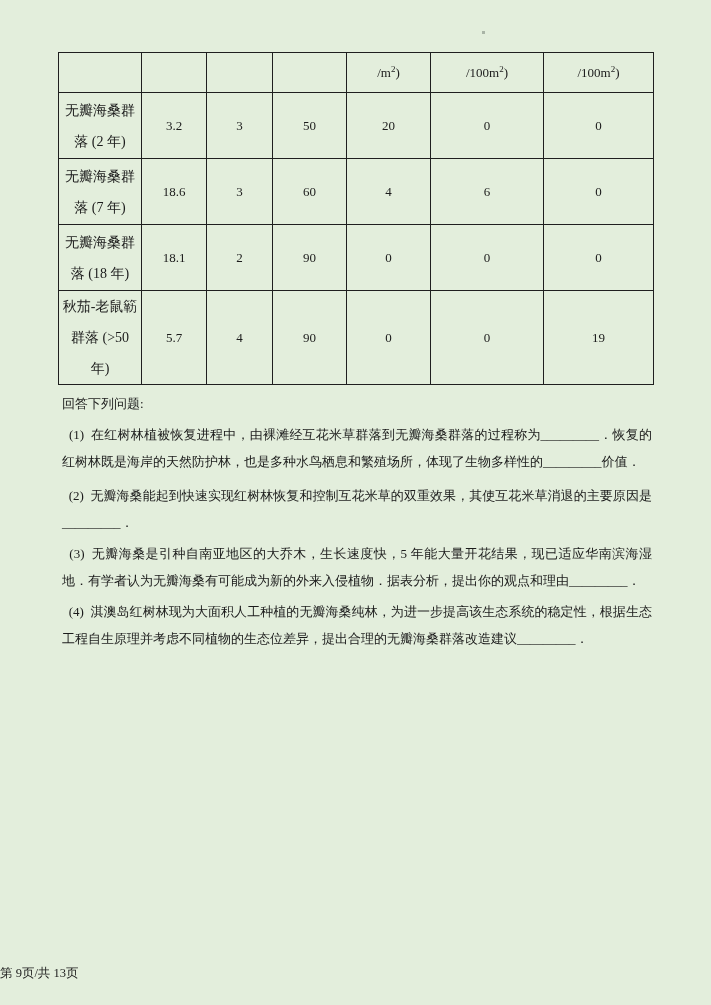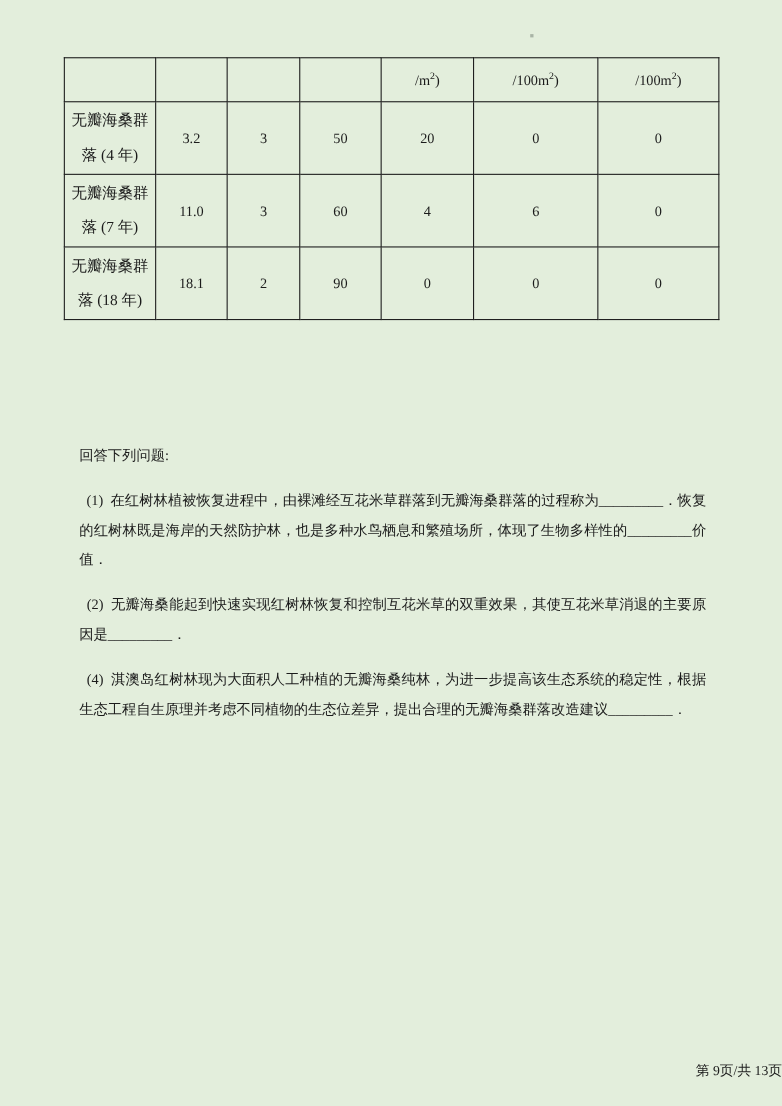--- a/index.html
+++ b/index.html
@@ -28,26 +28,26 @@
   tr.row-b{height:66px;}
   tr.row-c{height:66px;}
   tr.row-d{height:90px;}
   .name-cell div{line-height:31px;font-size:14px;}
   .hdr-unit{font-size:13px;}
   .hdr-unit sup{font-size:9px;}
   .questions{
     position:absolute;left:58px;top:386px;width:598px;
     font-size:13px;line-height:27px;text-align:justify;
   }
-  .questions p{margin:14px;white-space:pre-wrap;}
+  .questions p{margin:4px;white-space:pre-wrap;}
   .questions p.q2{margin-top:7px;}
   .answer-prompt{margin:0 0 0 0;white-space:pre-wrap;}
   .footer{
     position:absolute;left:0;top:965px;width:711px;
-    text-align:right;font-size:12.5px;
+    text-align:left;font-size:12.5px;
   }
 </style>
 </head>
 <body>
 
 <div class="stray-dot"></div>
 
 <table class="data-table">
   <colgroup>
     <col style="width:83px">
@@ -65,59 +65,73 @@
       <td></td>
       <td></td>
       <td class="hdr-unit"><span>/m</span><sup>2</sup><span>)</span></td>
       <td class="hdr-unit"><span>/100m</span><sup>2</sup><span>)</span></td>
       <td class="hdr-unit"><span>/100m</span><sup>2</sup><span>)</span></td>
     </tr>
 
     <tr class="row-a">
       <td class="name-cell">
         <div>无瓣海桑群</div>
-        <div>落 (4 年)</div>
+        <div>落 (2 年)</div>
       </td>
       <td>3.2</td>
       <td>3</td>
       <td>50</td>
       <td>20</td>
       <td>0</td>
       <td>0</td>
     </tr>
 
     <tr class="row-b">
       <td class="name-cell">
         <div>无瓣海桑群</div>
         <div>落 (7 年)</div>
       </td>
-      <td>11.0</td>
+      <td>18.6</td>
       <td>3</td>
       <td>60</td>
       <td>4</td>
       <td>6</td>
       <td>0</td>
     </tr>
 
     <tr class="row-c">
       <td class="name-cell">
         <div>无瓣海桑群</div>
         <div>落 (18 年)</div>
       </td>
       <td>18.1</td>
       <td>2</td>
       <td>90</td>
       <td>0</td>
       <td>0</td>
       <td>0</td>
     </tr>
 
+    <tr class="row-d">
+      <td class="name-cell">
+        <div>秋茄-老鼠簕</div>
+        <div>群落 (&gt;50</div>
+        <div>年)</div>
+      </td>
+      <td>5.7</td>
+      <td>4</td>
+      <td>90</td>
+      <td>0</td>
+      <td>0</td>
+      <td>19</td>
+    </tr>
   </tbody>
 </table>
 
 <div class="questions">
   <p class="answer-prompt">回答下列问题:</p>
   <p class="q1">  (1)  在红树林植被恢复进程中，由裸滩经互花米草群落到无瓣海桑群落的过程称为_________．恢复的红树林既是海岸的天然防护林，也是多种水鸟栖息和繁殖场所，体现了生物多样性的_________价值．</p>
   <p class="q2">  (2)  无瓣海桑能起到快速实现红树林恢复和控制互花米草的双重效果，其使互花米草消退的主要原因是_________．</p>
+  <p class="q3">  (3)  无瓣海桑是引种自南亚地区的大乔木，生长速度快，5 年能大量开花结果，现已适应华南滨海湿地．有学者认为无瓣海桑有可能成为新的外来入侵植物．据表分析，提出你的观点和理由_________．</p>
   <p class="q4">  (4)  淇澳岛红树林现为大面积人工种植的无瓣海桑纯林，为进一步提高该生态系统的稳定性，根据生态工程自生原理并考虑不同植物的生态位差异，提出合理的无瓣海桑群落改造建议_________．</p>
 </div>
 
 <div class="footer">第 9页/共 13页</div>
 
 </body></html>

